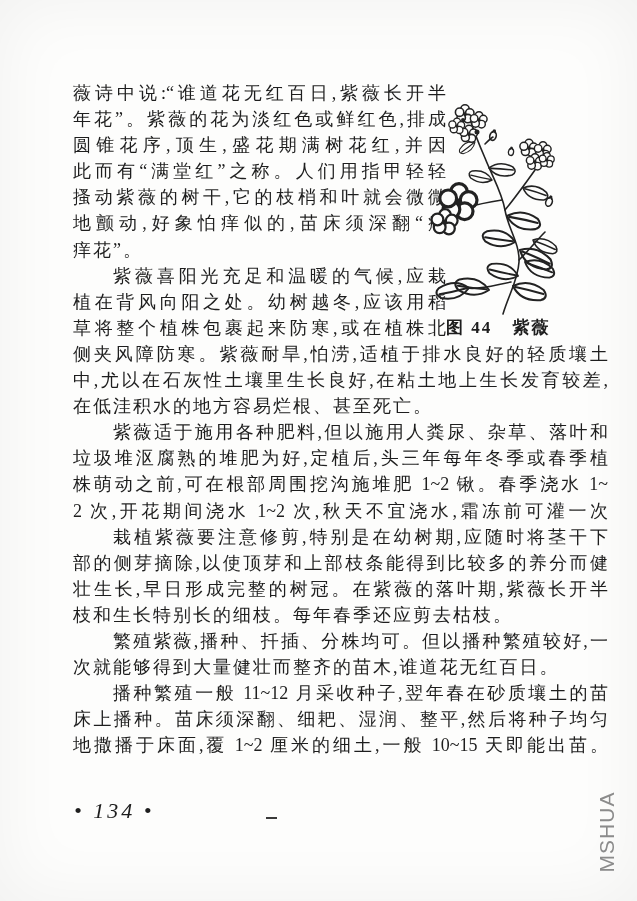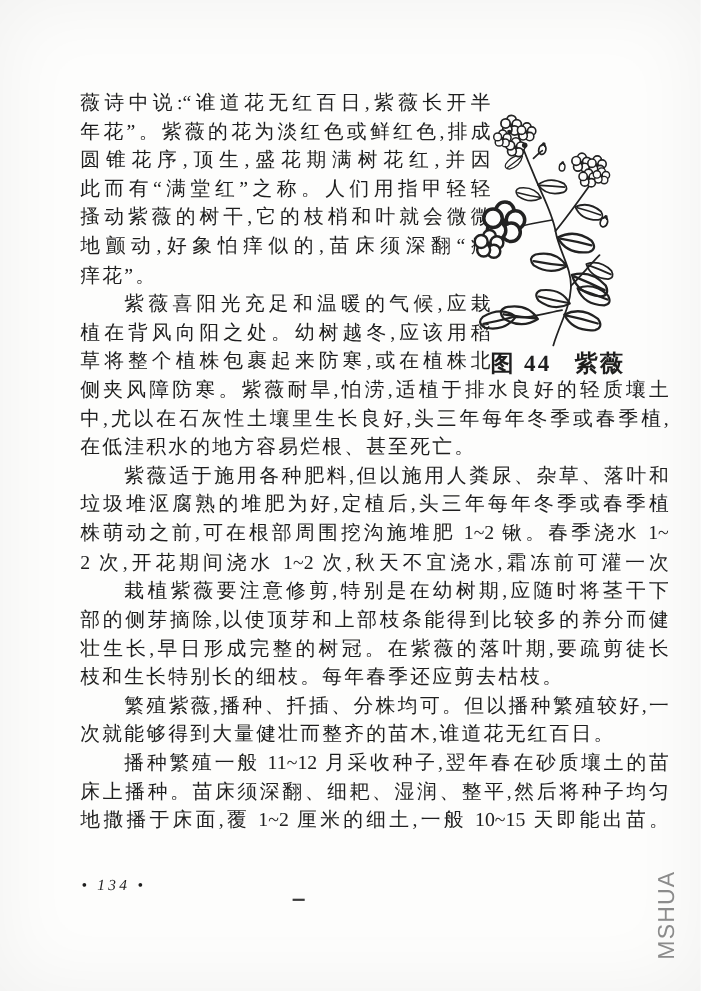--- a/index.html
+++ b/index.html
@@ -24,27 +24,27 @@
   }
   .n{width:373px;}
   .f{width:535px;}
   .j{text-align:justify;text-align-last:justify;letter-spacing:normal;}
   .ind{padding-left:40px;font-family:Liberation Serif, serif;}
   .figure{
     position:absolute;left:425px;top:92px;width:180px;height:230px;
   }
   .caption{
     position:absolute;left:446px;top:316px;
-    font-size:21px;letter-spacing:2px;font-weight:600;
+    font-size:17px;letter-spacing:2px;font-weight:600;
     white-space:nowrap;
   }
   .caption .cap-title{margin-left:14px;}
   .pagenum{
     position:absolute;left:74px;top:798px;
-    font-style:italic;font-size:14px;letter-spacing:3px;font-family:Liberation Serif, serif;
+    font-style:italic;font-size:22px;letter-spacing:3px;font-family:Liberation Serif, serif;
   }
   .stray-mark{
     position:absolute;left:266px;top:817px;width:11px;height:2px;
     background:#3a3a3a;
   }
   .watermark{
     position:absolute;left:551px;top:820px;width:112px;
     text-align:center;
     transform:rotate(-90deg);
     color:#8b8b8b;
@@ -65,29 +65,29 @@
     <div class="ln n j">年花”。紫薇的花为淡红色或鲜红色,排成</div>
     <div class="ln n j">圆锥花序,顶生,盛花期满树花红,并因</div>
     <div class="ln n j">此而有“满堂红”之称。人们用指甲轻轻</div>
     <div class="ln n j">搔动紫薇的树干,它的枝梢和叶就会微微</div>
     <div class="ln n j">地颤动,好象怕痒似的,苗床须深翻“痒</div>
     <div class="ln n">痒花”。</div>
     <div class="ln n j ind">紫薇喜阳光充足和温暖的气候,应栽</div>
     <div class="ln n j">植在背风向阳之处。幼树越冬,应该用稻</div>
     <div class="ln n j">草将整个植株包裹起来防寒,或在植株北</div>
     <div class="ln f j">侧夹风障防寒。紫薇耐旱,怕涝,适植于排水良好的轻质壤土</div>
-    <div class="ln f j">中,尤以在石灰性土壤里生长良好,头三年每年冬季或春季植,</div>
+    <div class="ln f j">中,尤以在石灰性土壤里生长良好,在粘土地上生长发育较差,</div>
     <div class="ln f">在低洼积水的地方容易烂根、甚至死亡。</div>
     <div class="ln f j ind">紫薇适于施用各种肥料,但以施用人粪尿、杂草、落叶和</div>
     <div class="ln f j">垃圾堆沤腐熟的堆肥为好,定植后,头三年每年冬季或春季植</div>
     <div class="ln f j">株萌动之前,可在根部周围挖沟施堆肥 1~2 锹。春季浇水 1~</div>
     <div class="ln f j">2 次,开花期间浇水 1~2 次,秋天不宜浇水,霜冻前可灌一次</div>
     <div class="ln f j ind">栽植紫薇要注意修剪,特别是在幼树期,应随时将茎干下</div>
     <div class="ln f j">部的侧芽摘除,以使顶芽和上部枝条能得到比较多的养分而健</div>
-    <div class="ln f j">壮生长,早日形成完整的树冠。在紫薇的落叶期,要疏剪徒长</div>
+    <div class="ln f j">壮生长,早日形成完整的树冠。在紫薇的落叶期,紫薇长开半</div>
     <div class="ln f">枝和生长特别长的细枝。每年春季还应剪去枯枝。</div>
     <div class="ln f j ind">繁殖紫薇,播种、扦插、分株均可。但以播种繁殖较好,一</div>
     <div class="ln f">次就能够得到大量健壮而整齐的苗木,谁道花无红百日。</div>
     <div class="ln f j ind">播种繁殖一般 11~12 月采收种子,翌年春在砂质壤土的苗</div>
     <div class="ln f j">床上播种。苗床须深翻、细耙、湿润、整平,然后将种子均匀</div>
     <div class="ln f j">地撒播于床面,覆 1~2 厘米的细土,一般 10~15 天即能出苗。</div>
   </div>
 
   <div class="figure">
     <svg viewBox="0 0 180 230" width="180" height="230">

